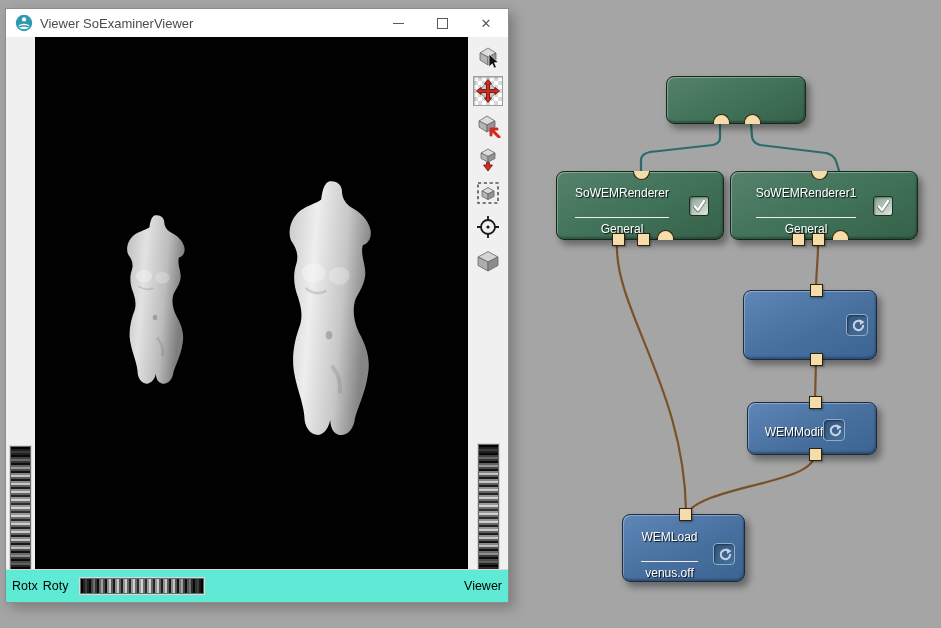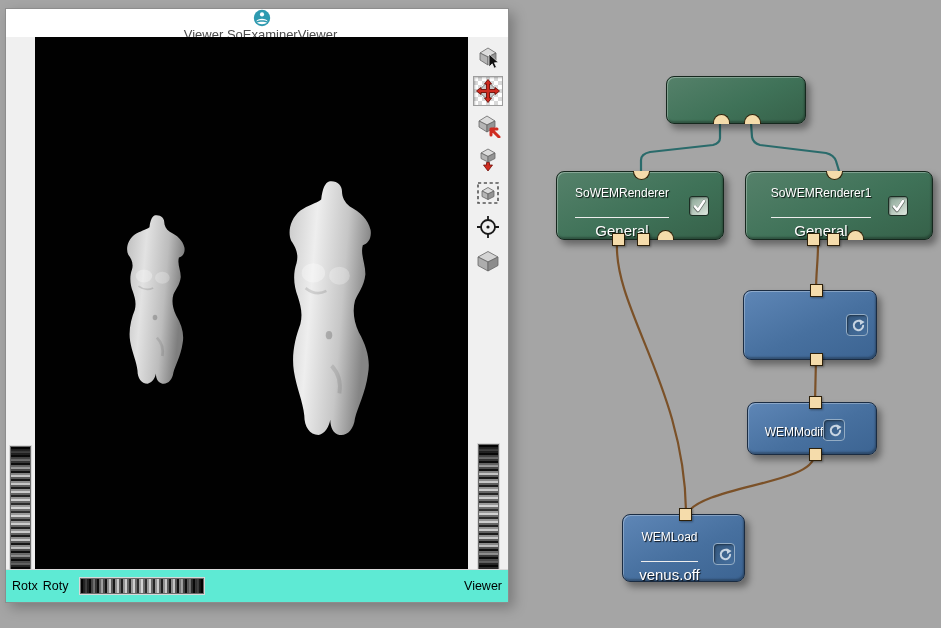--- a/index.html
+++ b/index.html
@@ -8,21 +8,21 @@
     background:#a5a5a5;
     font-family:"Liberation Sans",sans-serif;
     -webkit-font-smoothing:antialiased;
   }
   
   .window{
     position:absolute;left:5px;top:8px;width:504px;height:595px;
     background:#f0f0f0;border:1px solid #8d8d8d;box-sizing:border-box;
     box-shadow:5px 5px 12px rgba(0,0,0,0.25);
   }
-  .titlebar{height:28px;background:#ffffff;display:flex;align-items:center;flex-direction:column;}
+  .titlebar{height:28px;background:#ffffff;display:flex;align-items:center;}
   .titlebar .logo{width:18px;height:18px;margin-left:9px;flex:0 0 auto;}
   .titlebar .title{font-size:13px;color:#4c4c4c;margin-left:7px;flex:1;white-space:nowrap;}
   .winbtn{width:44px;height:28px;display:flex;align-items:center;justify-content:center;color:#5a5a5a;flex:0 0 auto;}
   .glyph-min{width:11px;height:1px;background:#5a5a5a;}
   .glyph-max{width:9px;height:9px;border:1px solid #5a5a5a;}
   .glyph-close{font-size:13px;line-height:13px;color:#5a5a5a;}
   .viewer-body{position:absolute;left:0;top:28px;right:0;bottom:0;}
   .gutter-left{position:absolute;left:0;top:0;width:29px;height:540px;background:#f0f0f0;}
   .viewport{position:absolute;left:29px;top:0;width:433px;height:540px;background:#010101;overflow:hidden;}
   .toolcol{
@@ -65,21 +65,21 @@
   .wires{position:absolute;left:0;top:0;z-index:1;}
   .node{
     position:absolute;border-radius:8px;z-index:2;box-sizing:border-box;
     box-shadow:inset 1px 1px 0 rgba(255,255,255,0.3),inset -1px -2px 2px rgba(0,0,0,0.28),4px 5px 7px rgba(0,0,0,0.38);
   }
   .node.green{background:linear-gradient(155deg,#55816a,#3f7258 55%,#366149);border:1px solid #16281e;}
   .node.blue{background:linear-gradient(155deg,#5e86b6,#47709f 55%,#3c6492);border:1px solid #1b2c42;}
   .ntext{position:absolute;text-align:center;color:#fff;text-shadow:1px 1px 1px rgba(0,0,0,0.85);}
   .ntitle{font-size:12px;display:inline-block;}
   .underl{border-bottom:1px solid #ededed;padding-bottom:17px;}
-  .nsub{font-size:15px;display:block;margin-top:4px;}
+  .nsub{font-size:12px;display:block;margin-top:4px;}
   .conn-sq{
     position:absolute;width:13px;height:13px;background:#f5dcab;border:1px solid #2e2009;
     box-sizing:border-box;z-index:3;box-shadow:1px 1px 2px rgba(0,0,0,0.35);
   }
   .dome-top{
     position:absolute;top:-1px;width:17px;height:9px;background:#f5dcab;
     border:1px solid #2e2009;border-top:none;border-radius:0 0 9px 9px;z-index:3;box-sizing:border-box;
   }
   .dome-bottom{
     position:absolute;bottom:-1px;width:17px;height:10px;background:#f5dcab;
@@ -127,21 +127,21 @@
       <polyline points="4,9 7,12.5 13,3.5" fill="none" stroke="rgba(0,0,0,0.45)" stroke-width="3.6" stroke-linecap="round" stroke-linejoin="round"></polyline>
       <polyline points="4,8.5 7,12 13,3" fill="none" stroke="#ffffff" stroke-width="2.6" stroke-linecap="round" stroke-linejoin="round"></polyline>
     </svg>
   </div>
   <div class="dome-top" style="left:632px;left:76px"></div>
   <div class="conn-sq" style="left:55px;bottom:-7px"></div>
   <div class="conn-sq" style="left:80px;bottom:-7px"></div>
   <div class="dome-bottom" style="left:100px"></div>
 </div>
 
-<div class="node green" style="left:745px;top:171px;width:188px;height:69px">
+<div class="node green" style="left:730px;top:171px;width:188px;height:69px">
   <div class="ntext" style="left:4px;right:40px;top:11px">
     <span class="ntitle underl">SoWEMRenderer1</span>
     <span class="nsub">General</span>
   </div>
   <div class="checkbox" style="left:142px;top:24px">
     <svg width="16" height="16" viewBox="0 0 16 16">
       <polyline points="4,9 7,12.5 13,3.5" fill="none" stroke="rgba(0,0,0,0.45)" stroke-width="3.6" stroke-linecap="round" stroke-linejoin="round"></polyline>
       <polyline points="4,8.5 7,12 13,3" fill="none" stroke="#ffffff" stroke-width="2.6" stroke-linecap="round" stroke-linejoin="round"></polyline>
     </svg>
   </div>

